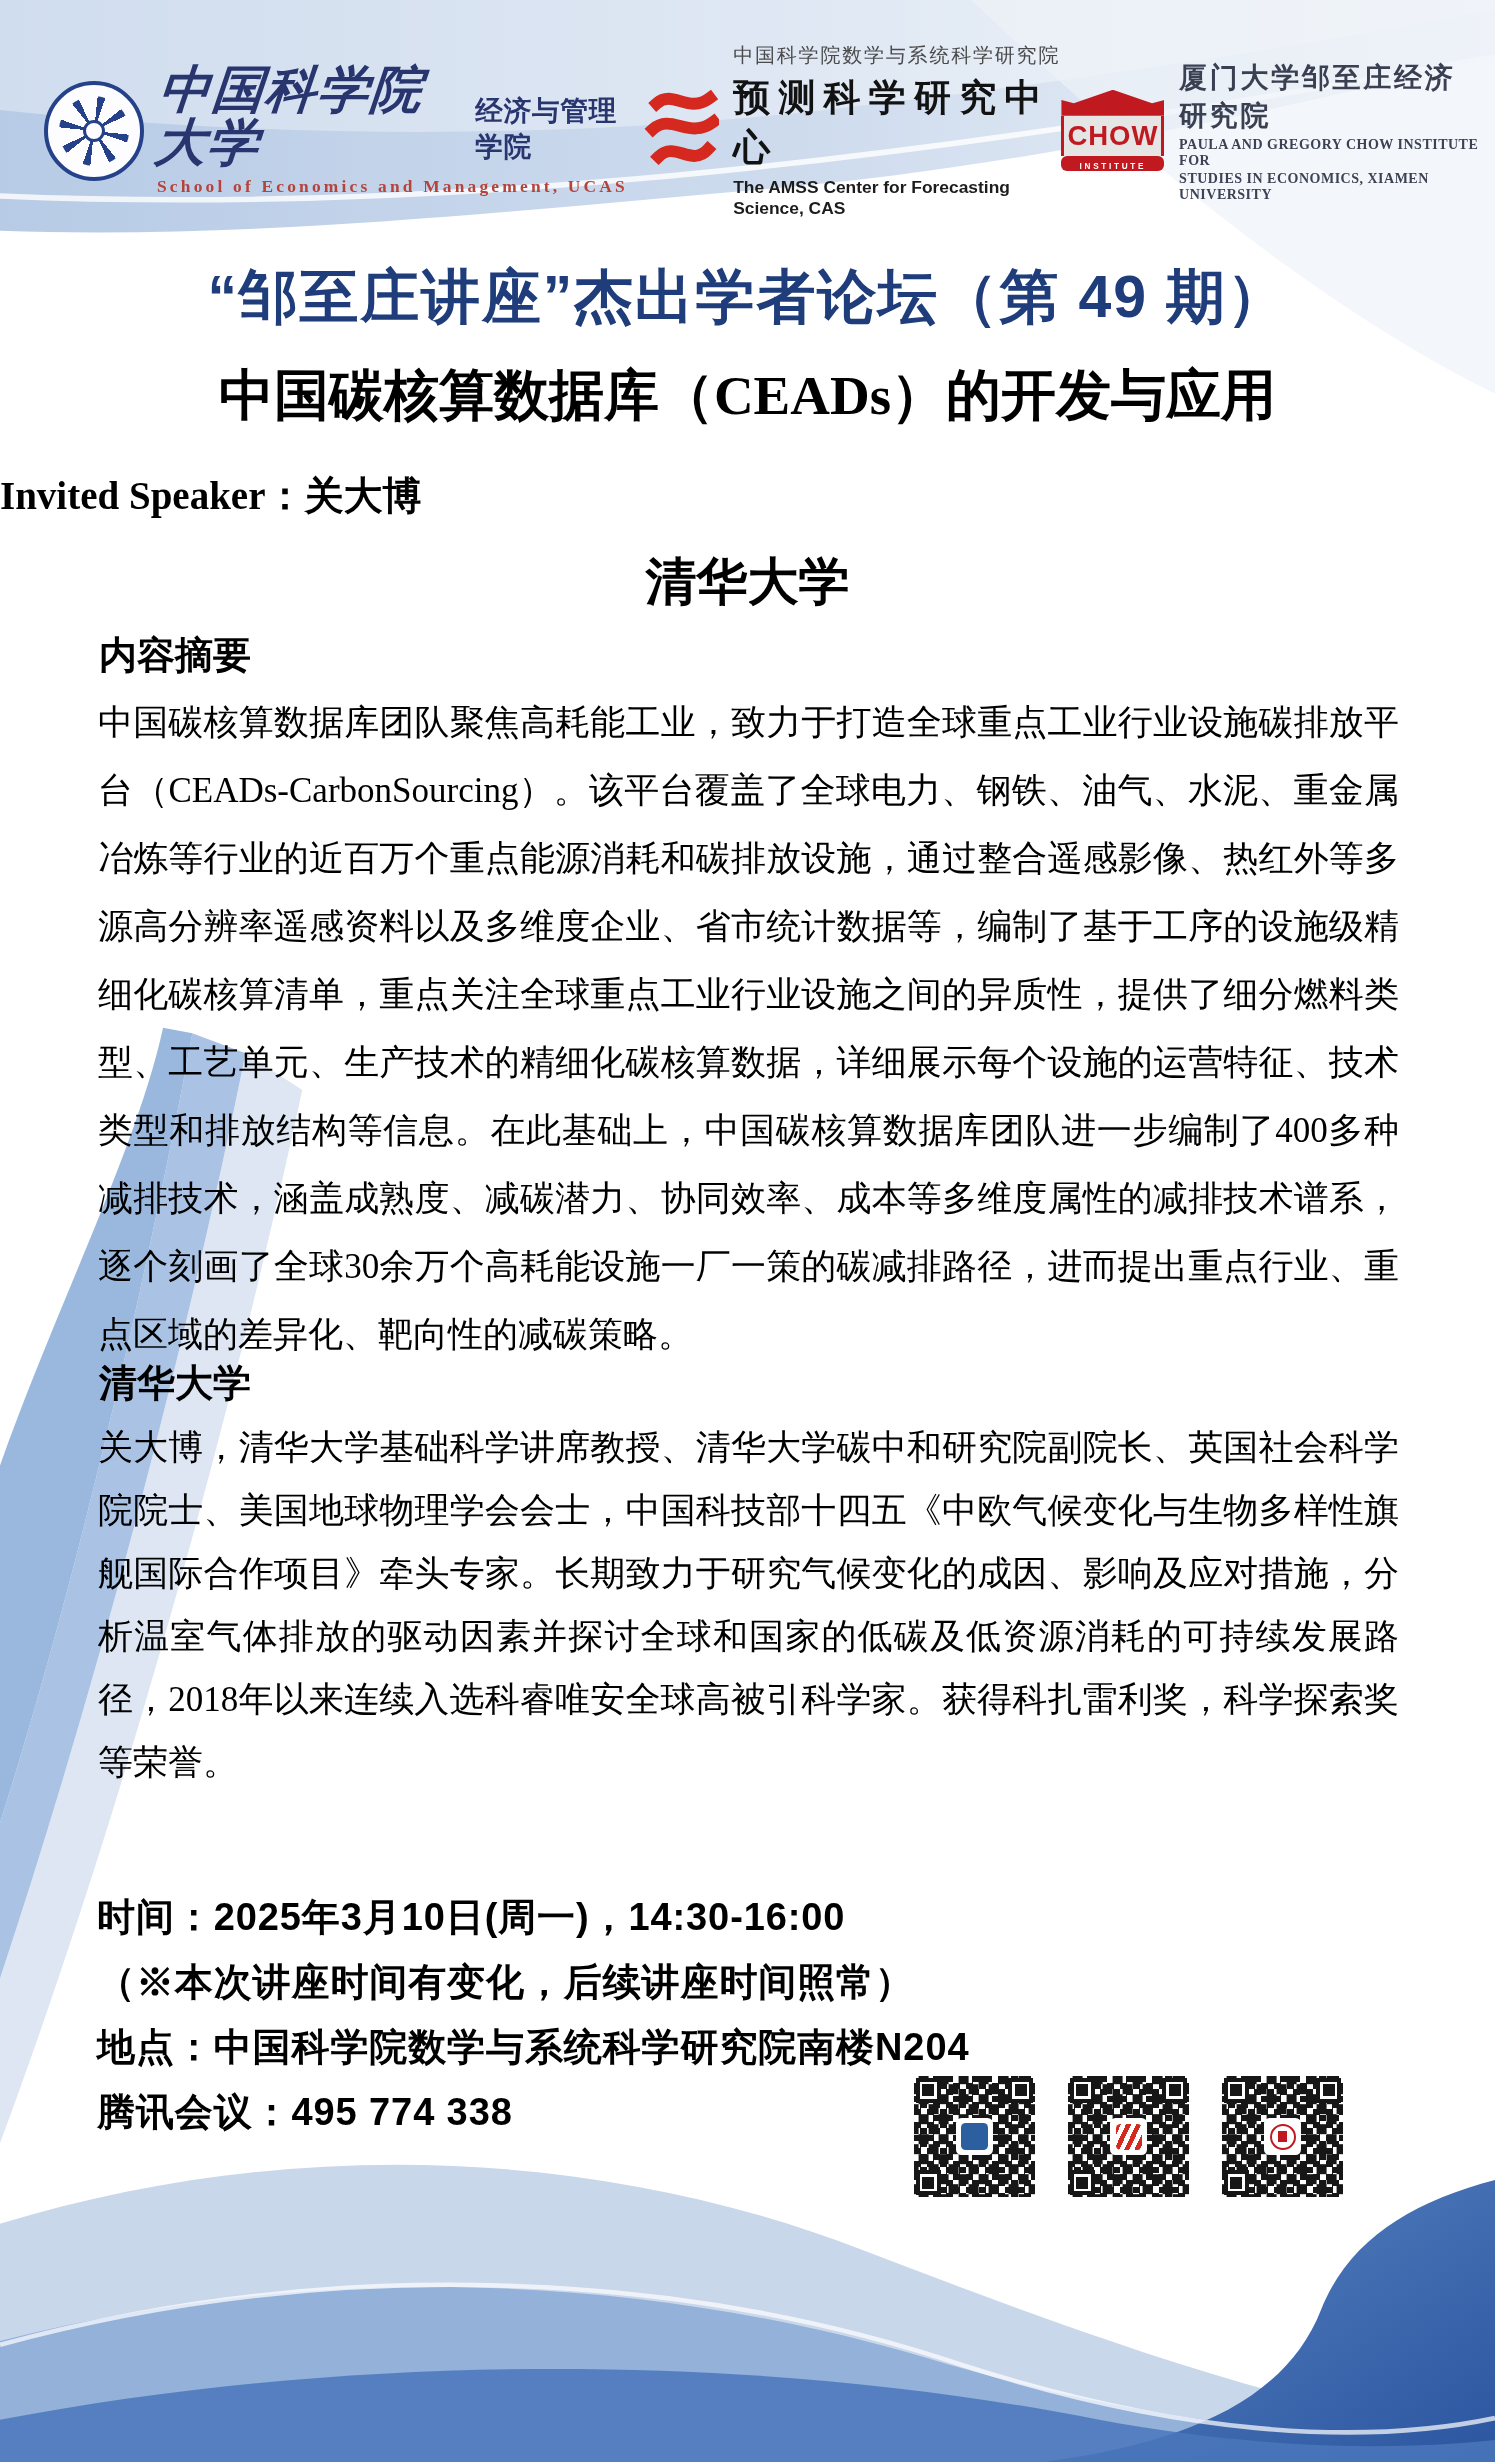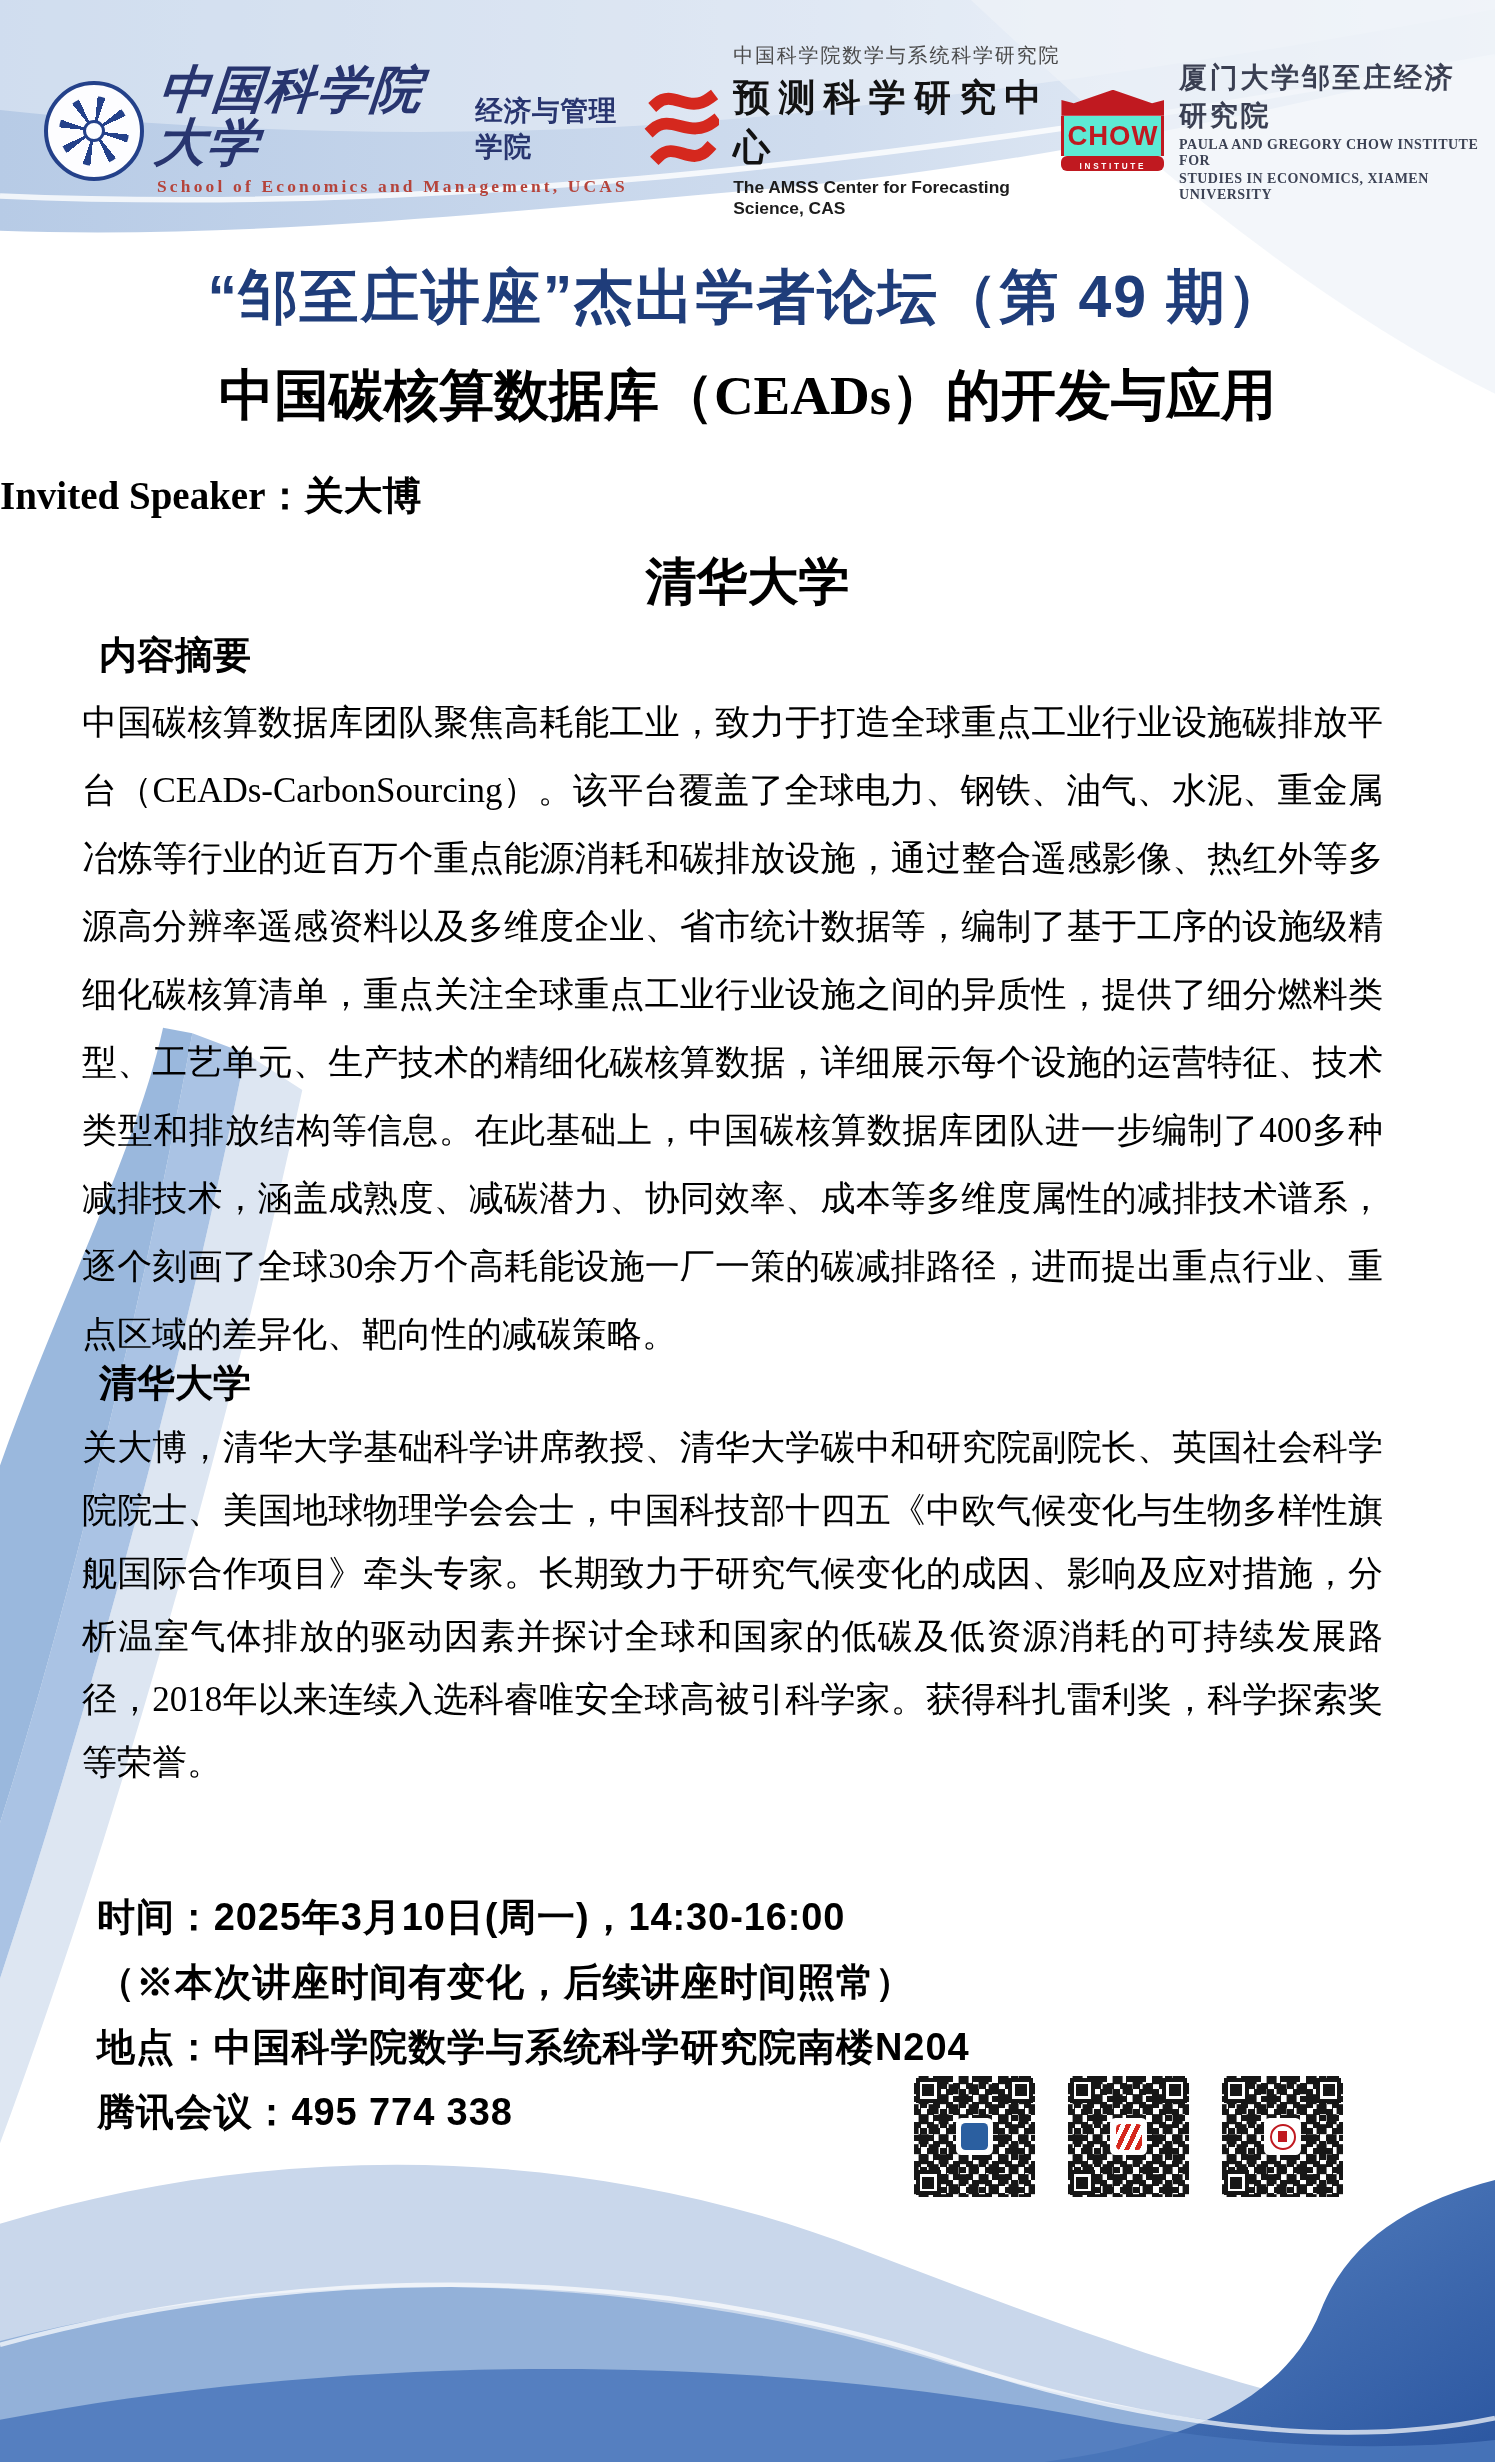--- a/index.html
+++ b/index.html
@@ -32,21 +32,21 @@
   .amss-glyph{width:77px;height:88px;flex:0 0 auto;}
   .amss-text{margin-left:14.7px;display:flex;flex-direction:column;}
   .amss-org{font-size:20px;color:#4a4a4a;letter-spacing:1.8px;}
   .amss-center{font-family:"Liberation Serif",serif;font-weight:900;font-size:37px;
                color:#121212;letter-spacing:8.2px;margin:3.7px 0;}
   .amss-en{font-size:17.4px;font-weight:bold;color:#1c1c1c;}
   
   .chow-badge{width:103px;flex:0 0 auto;display:flex;flex-direction:column;}
   .chow-roof{height:26px;background:#c01920;
              clip-path:polygon(0 100%,0 40%,12% 52%,50% 0,88% 52%,100% 40%,100% 100%);}
-  .chow-body{height:40px;background:#5eead4;border-left:3.7px solid #c01920;border-right:3.7px solid #c01920;
+  .chow-body{height:40px;background:#e5e5e5;border-left:3.7px solid #c01920;border-right:3.7px solid #c01920;
              display:flex;align-items:center;justify-content:center;}
   .chow-word{color:#c01920;font-weight:900;font-size:27.5px;letter-spacing:0.9px;}
   .chow-strip{height:15.6px;background:#c01920;display:flex;align-items:flex-end;justify-content:center;border-radius:6px;}
   .chow-sub{color:#fff;font-size:8.2px;font-weight:bold;letter-spacing:2.7px;}
   .chow-text{margin-left:14.7px;display:flex;flex-direction:column;justify-content:space-between;}
   .chow-cn{font-family:"Liberation Serif",serif;font-weight:bold;font-size:28px;color:#3a3f52;
            letter-spacing:2.7px;}
   .chow-en{font-family:"Liberation Serif",serif;font-weight:bold;font-size:14px;color:#3c4254;
            letter-spacing:0.5px;margin-top:2px;}
 
@@ -57,21 +57,21 @@
          font-family:"Liberation Serif",serif;font-weight:bold;font-size:55px;color:#000;}
   .speaker{position:absolute;top:469px;left:0;width:100%;text-align:left;
          font-family:"Liberation Serif",serif;font-weight:bold;font-size:39px;color:#000;}
   .affil{position:absolute;top:548px;left:0;width:100%;text-align:center;
          font-family:"Liberation Serif",serif;font-weight:bold;font-size:51px;color:#000;}
 
   
   .sec-h{position:absolute;left:99px;font-size:38px;font-weight:900;color:#000;}
   .abstract-h{top:630px;}
   .bio-h{top:1358px;}
-  .body-text{position:absolute;left:82px;width:1301px;text-align:justify;
+  .body-text{position:absolute;left:98px;width:1301px;text-align:justify;
          font-family:"Liberation Serif",serif;font-size:35px;color:#000;}
   .abstract-b{top:689px;line-height:68px;}
   .bio-b{top:1416px;line-height:63px;}
 
   
   .details{position:absolute;left:97px;top:1885px;font-weight:900;font-size:38px;
            color:#000;line-height:65px;letter-spacing:0.9px;}
   .details div{white-space:pre;}
 
   

